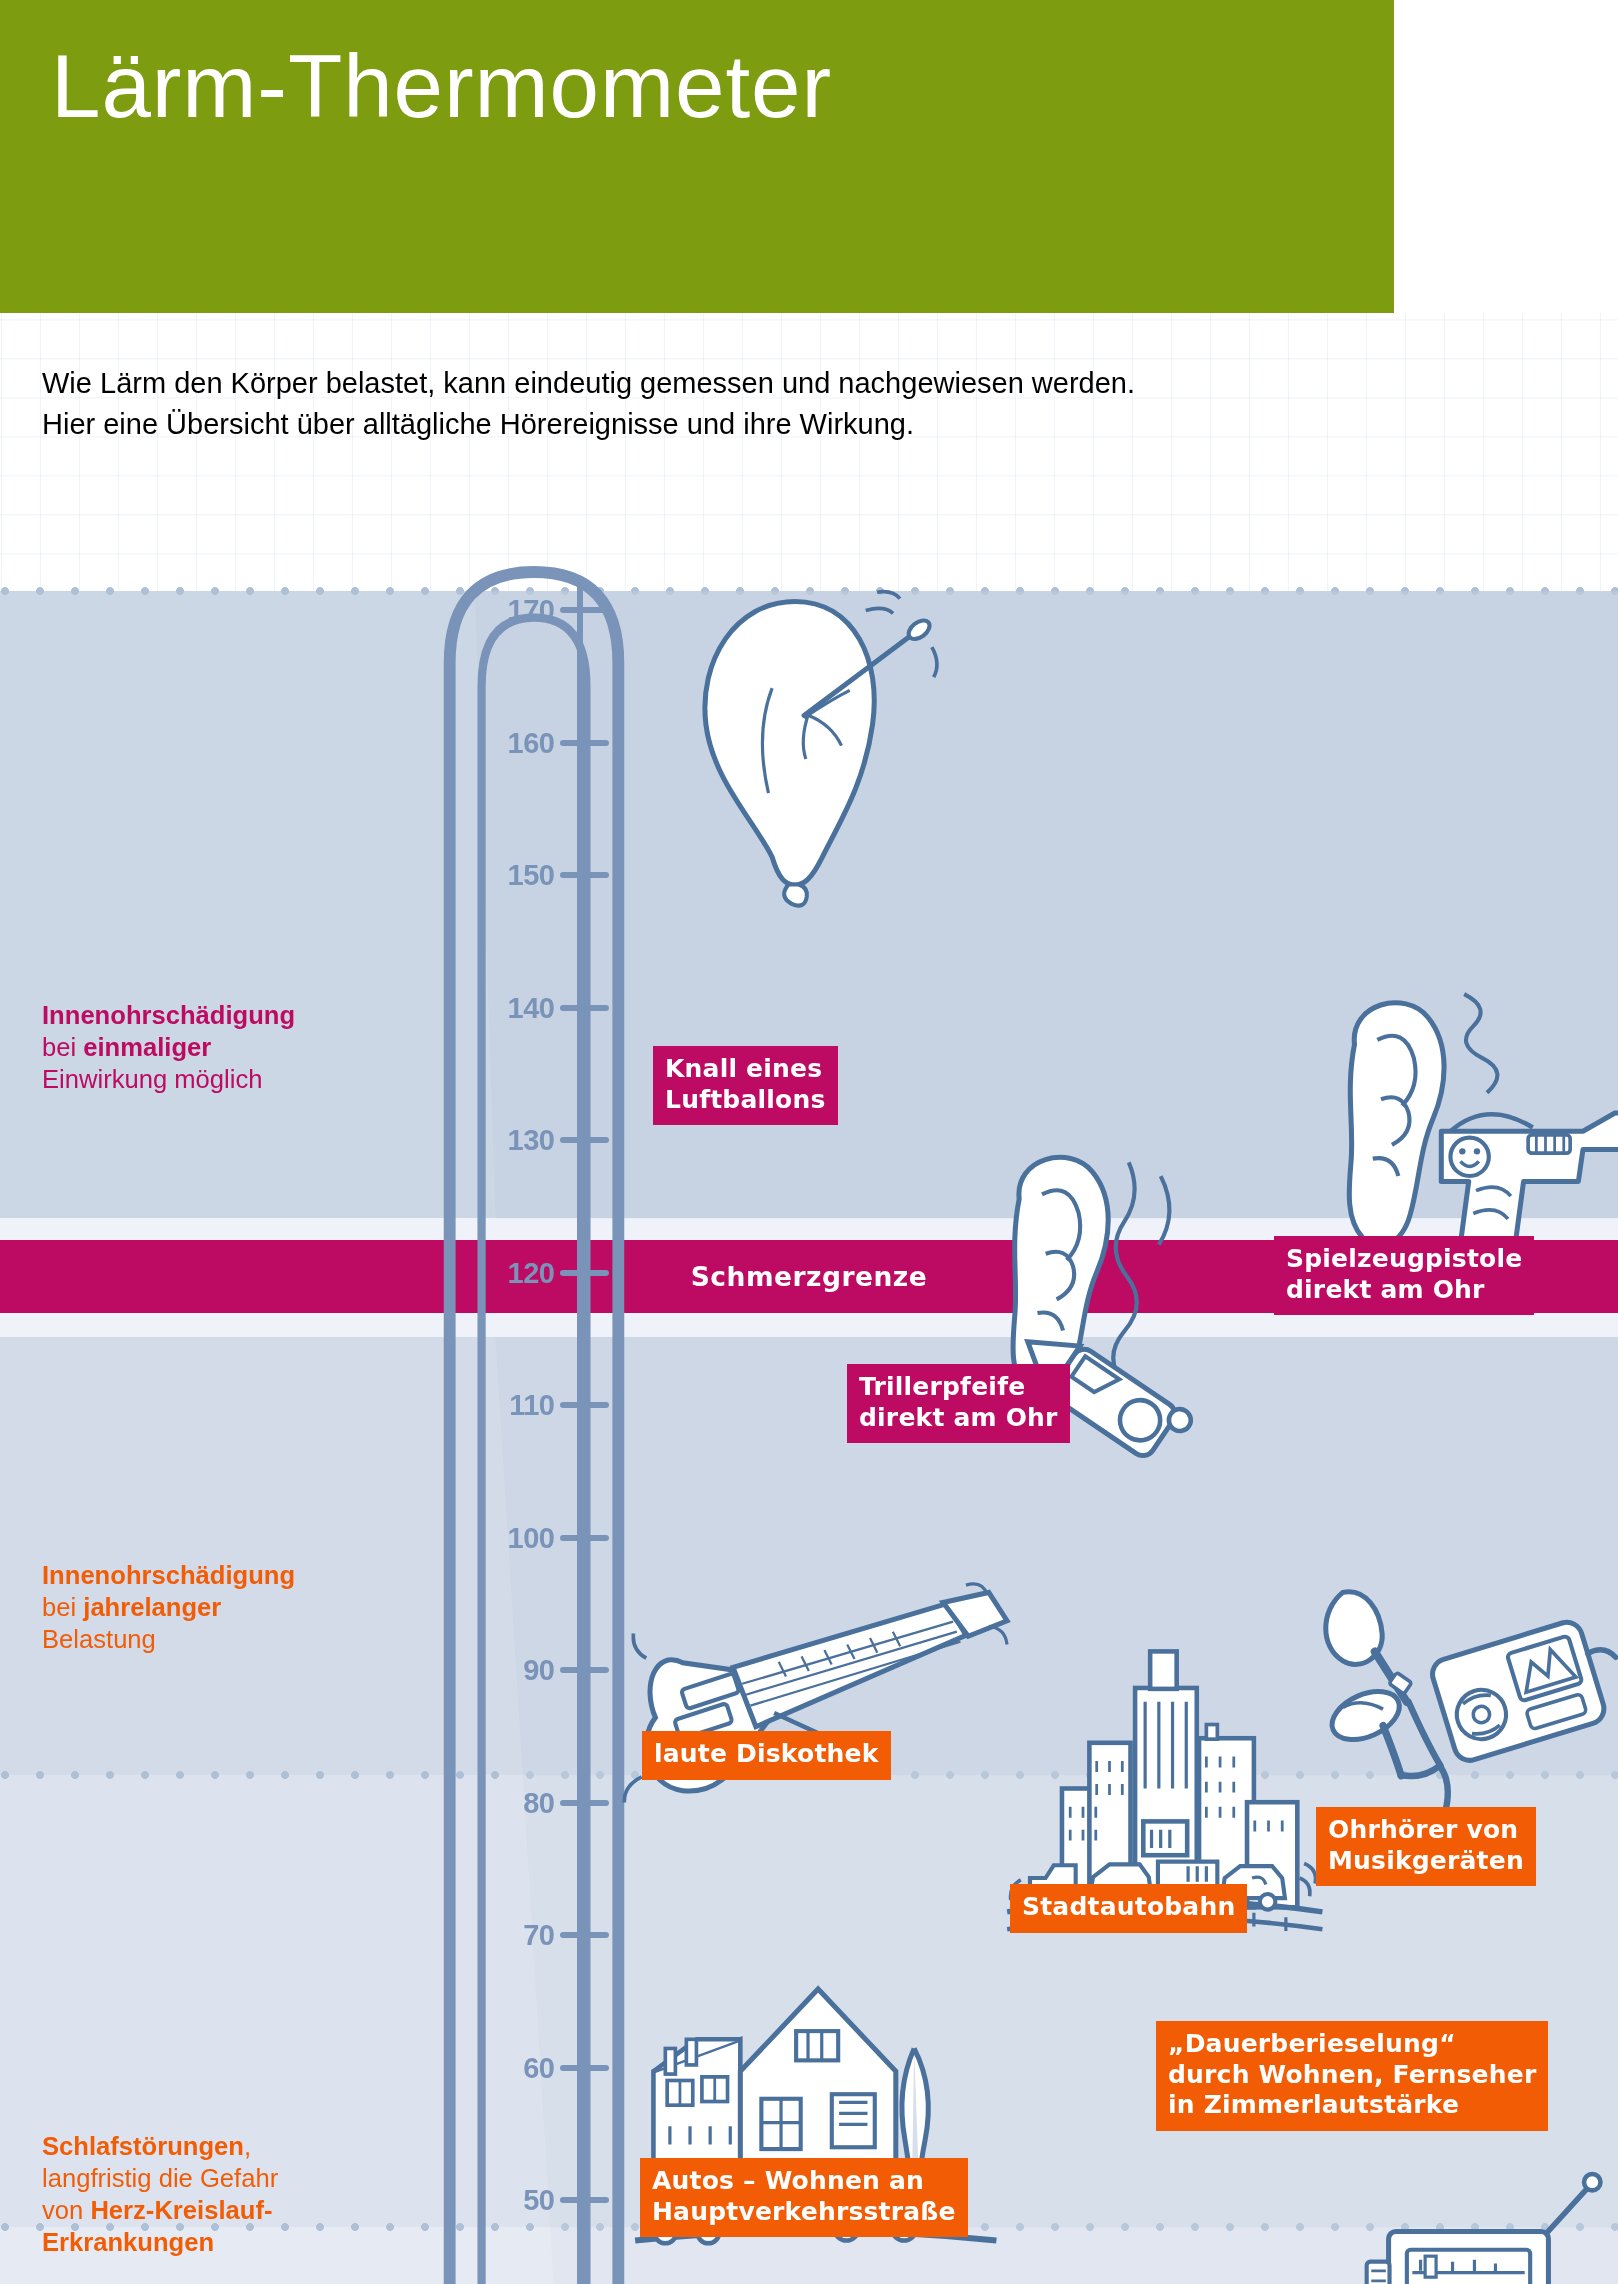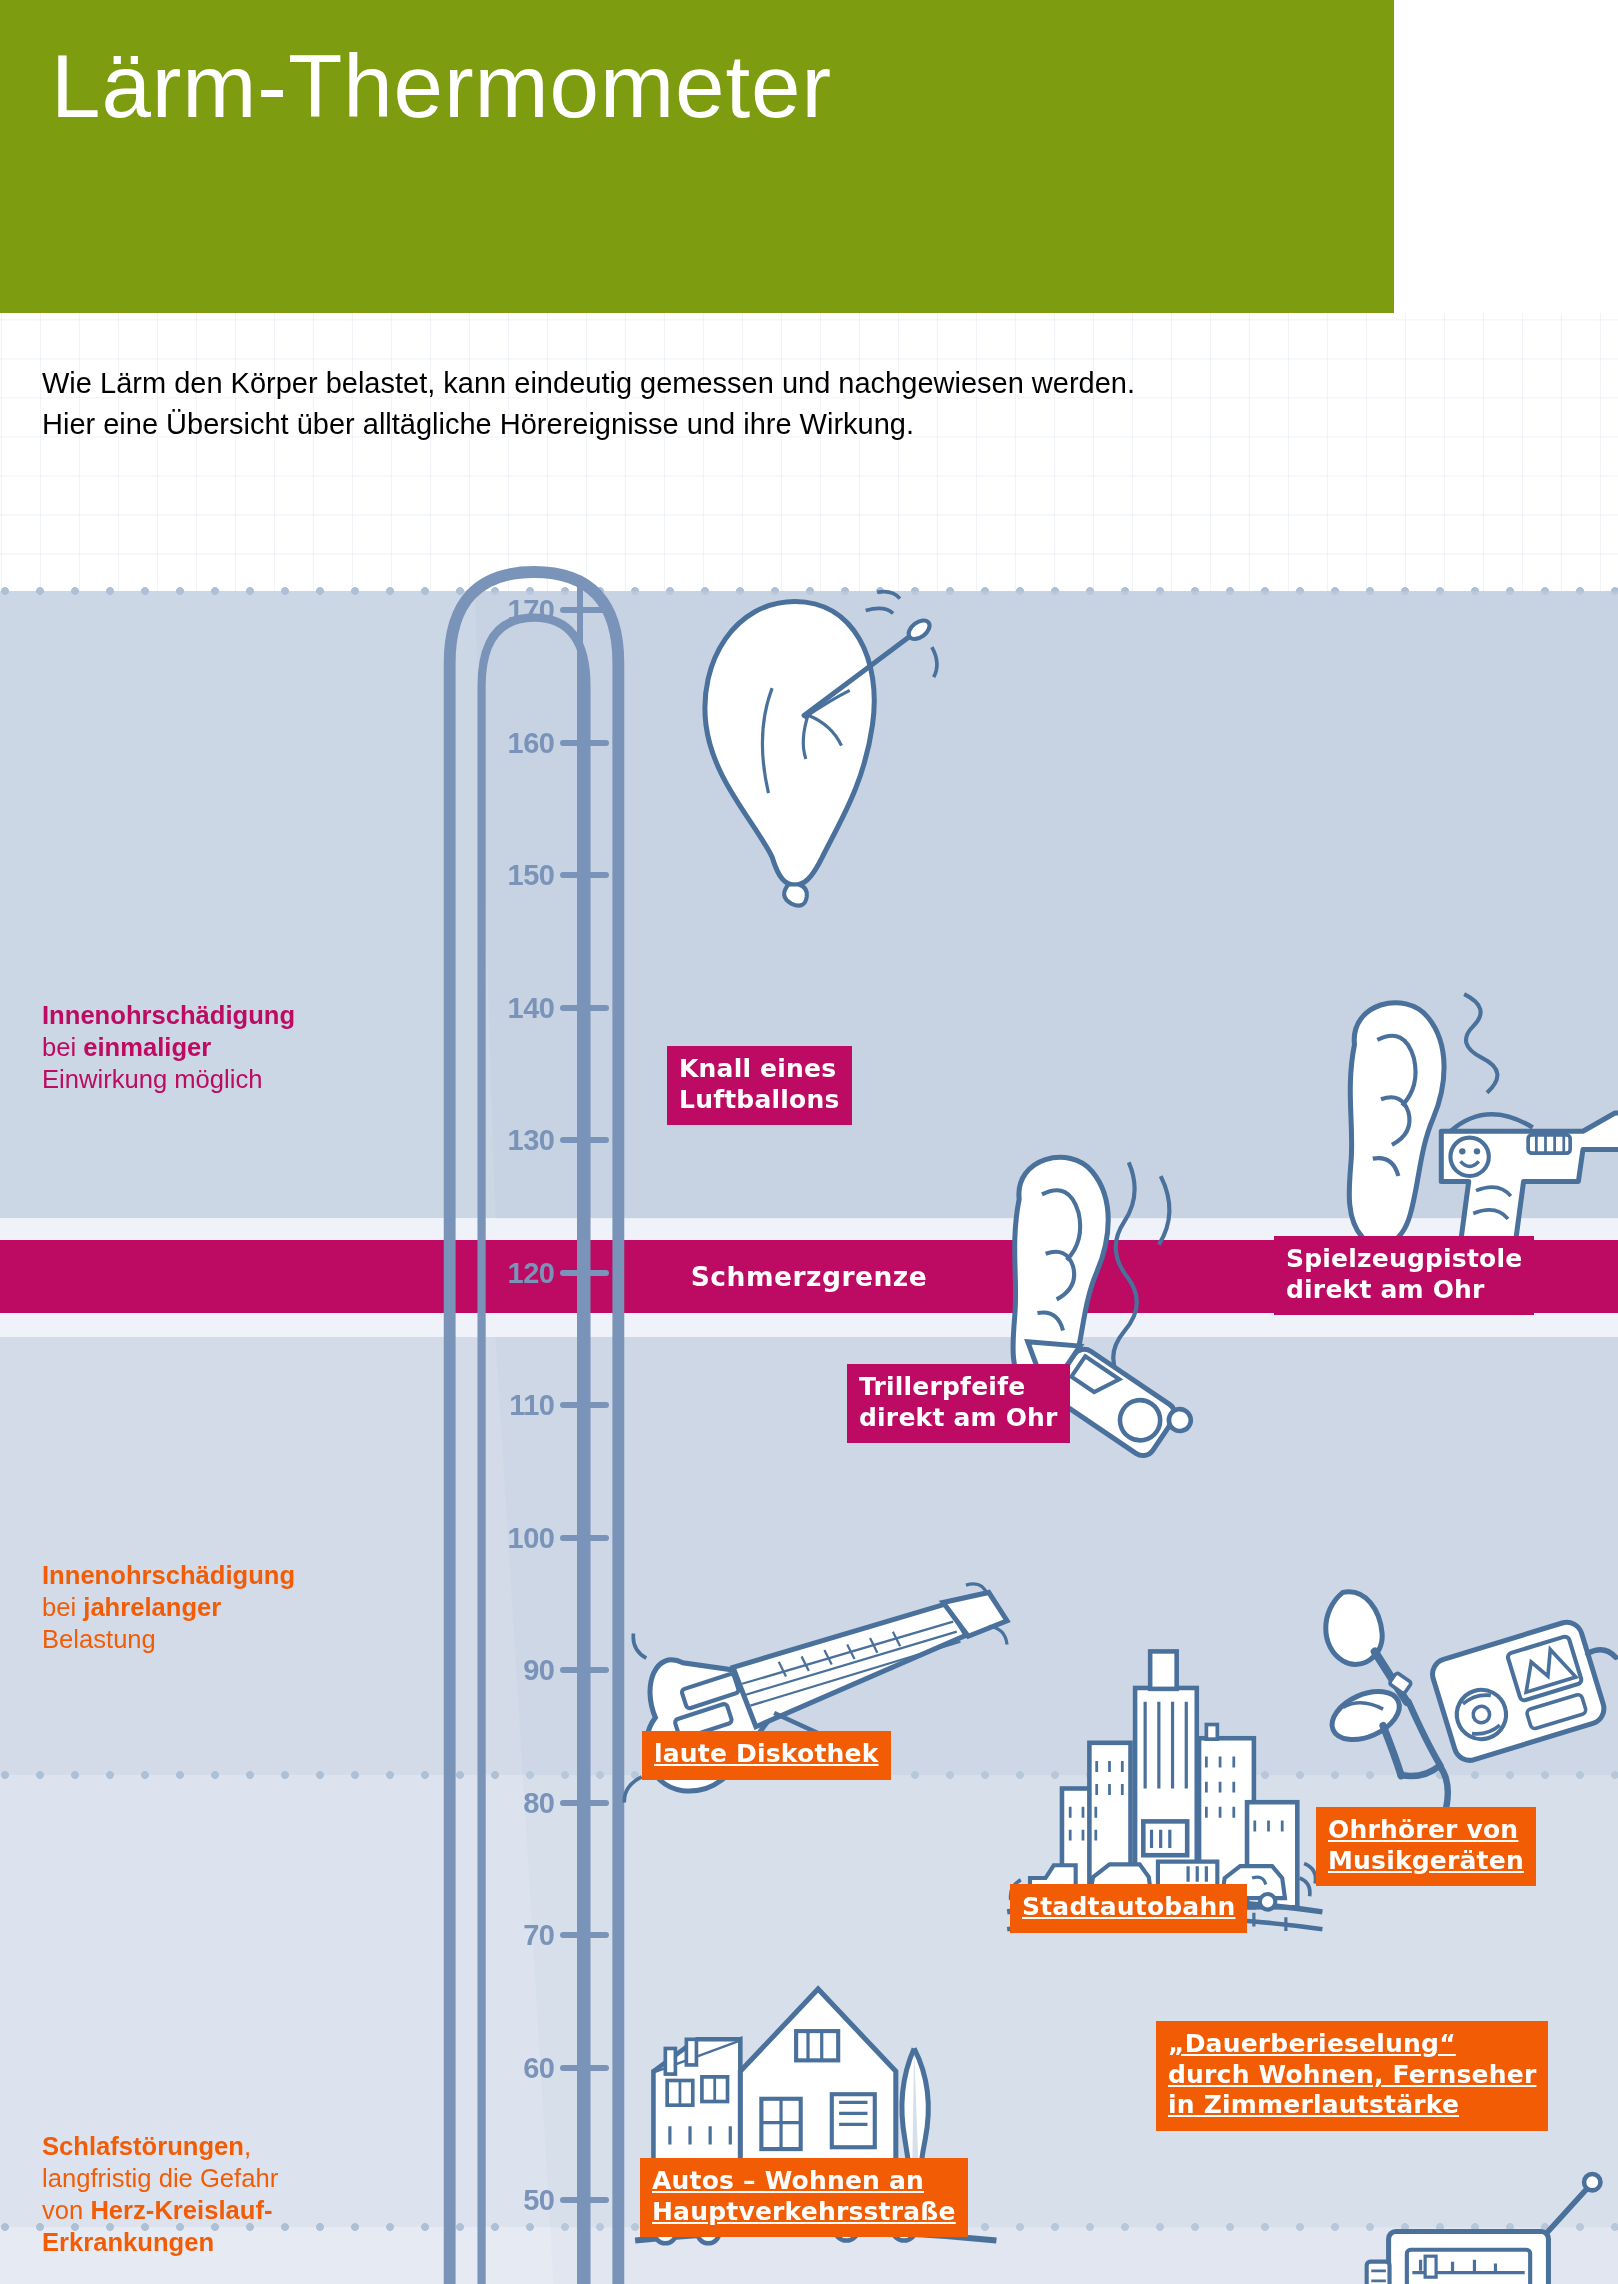--- a/index.html
+++ b/index.html
@@ -107,23 +107,23 @@
   
   .chip {
     position:absolute;
     font-family:"DejaVu Sans", sans-serif;
     color:#ffffff; font-weight:700;
     font-size:25px; line-height:1.22;
     padding:8.2px 12px 10px 12px;
     letter-spacing:0.2px;
   }
   .chip.magenta { background:#bd0a62; }
-  .chip.orange  { background:#f25c05;text-decoration:underline; }
-
-  .chip-knall       { left:667px; top:733px; }
+  .chip.orange  { background:#f25c05; }
+
+  .chip-knall       { left:653px; top:733px; }
   .chip-triller     { left:847px; top:1051px; }
   .chip-spielzeug   { left:1274px; top:923px; }
   .chip-schmerz {
     position:absolute; left:0; top:927px; width:1618px; height:73px;
     display:flex; align-items:center; justify-content:center;
     font-family:"DejaVu Sans", sans-serif;
     font-size:26.5px; font-weight:700; color:#ffffff; letter-spacing:0.5px;
   }
   .chip-disko       { left:642px; top:1418px; }
   .chip-stadt       { left:1010px; top:1571px; }

